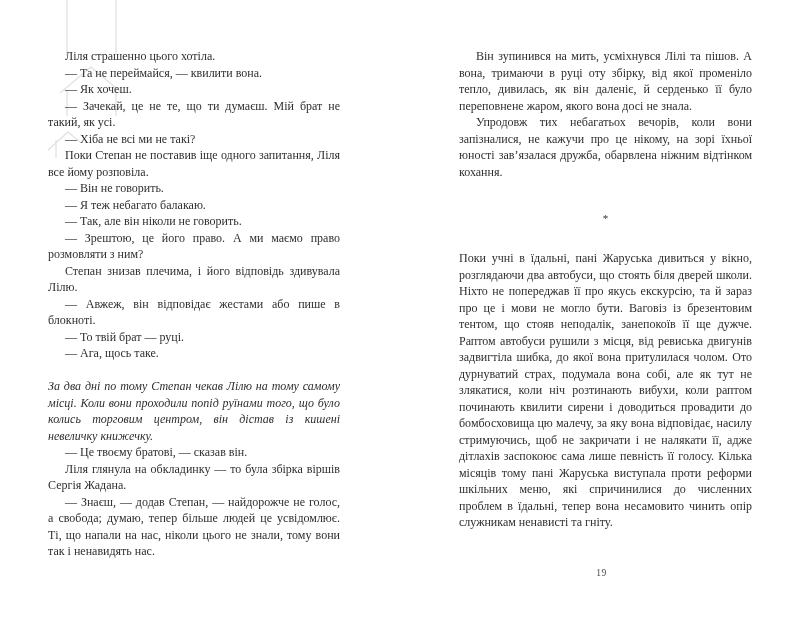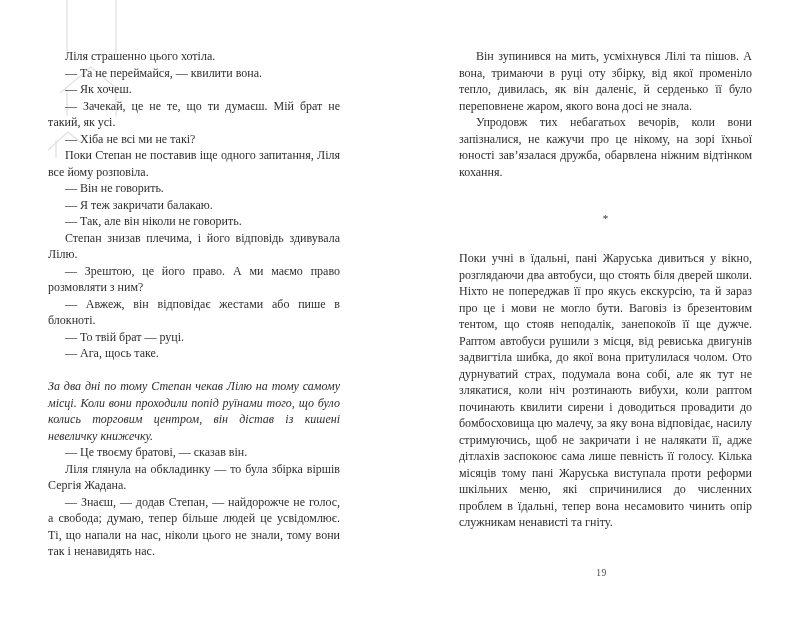--- a/index.html
+++ b/index.html
@@ -74,24 +74,24 @@
   </svg>
 
   <div class="page-column left">
     <p class="indent">Ліля страшенно цього хотіла.</p>
     <p class="indent">— Та не переймайся, — квилити вона.</p>
     <p class="indent">— Як хочеш.</p>
     <p class="indent">— Зачекай, це не те, що ти думаєш. Мій брат не такий, як усі.</p>
     <p class="indent">— Хіба не всі ми не такі?</p>
     <p class="indent">Поки Степан не поставив іще одного запитання, Ліля все йому розповіла.</p>
     <p class="indent">— Він не говорить.</p>
-    <p class="indent">— Я теж закричати балакаю.</p>
+    <p class="indent">— Я теж небагато балакаю.</p>
     <p class="indent">— Так, але він ніколи не говорить.</p>
+    <p class="indent">— Зрештою, це його право. А ми маємо право розмовляти з ним?</p>
     <p class="indent">Степан знизав плечима, і його відповідь здивувала Лілю.</p>
-    <p class="indent">— Зрештою, це його право. А ми маємо право розмовляти з ним?</p>
     <p class="indent">— Авжеж, він відповідає жестами або пише в блокноті.</p>
     <p class="indent">— То твій брат — руці.</p>
     <p class="indent">— Ага, щось таке.</p>
     <p class="gap-before">За два дні по тому Степан чекав Лілю на тому самому місці. Коли вони проходили попід руїнами того, що було колись торговим центром, він дістав із кишені невеличку книжечку.</p>
     <p class="indent">— Це твоєму братові, — сказав він.</p>
     <p class="indent">Ліля глянула на обкладинку — то була збірка віршів Сергія Жадана.</p>
     <p class="indent">— Знаєш, — додав Степан, — найдорожче не голос, а свобода; думаю, тепер більше людей це усвідомлює. Ті, що напали на нас, ніколи цього не знали, тому вони так і ненавидять нас.</p>
   </div>
 
   <div class="page-column right">

